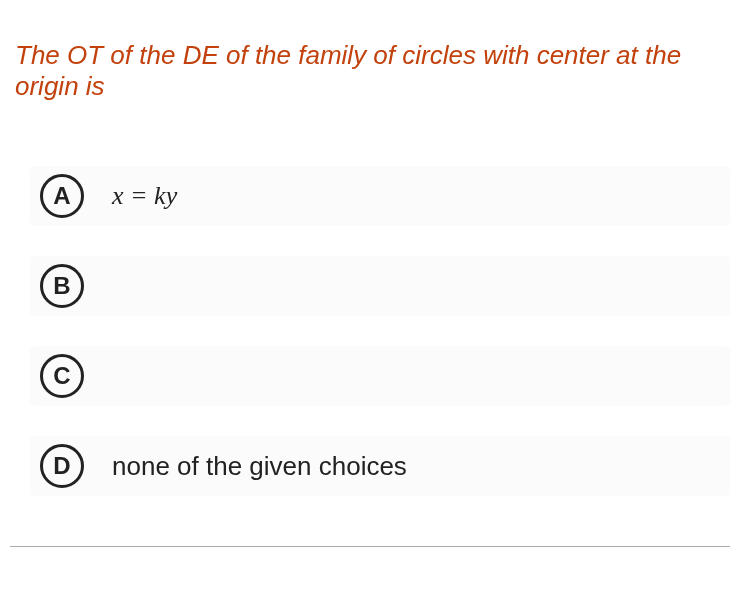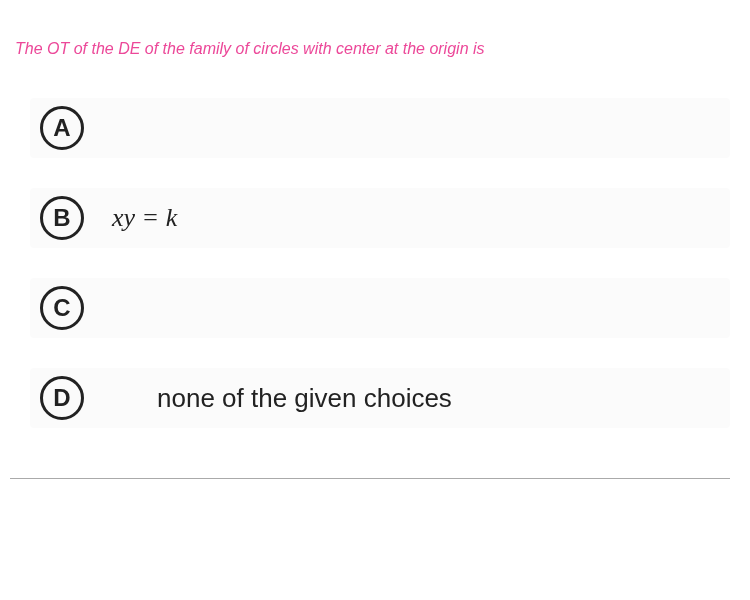--- a/index.html
+++ b/index.html
@@ -9,23 +9,23 @@
     }
     body {
       width: 750px;
       height: 600px;
       background: #ffffff;
       font-family: Arial, Helvetica, sans-serif;
       padding: 40px 20px 20px 10px;
     }
     .question {
       font-style: italic;
-      font-size: 16px;
-      color: #ec4899;
-      margin-bottom: 40px;
+      font-size: 26px;
+      color: #c2410c;
+      margin-bottom: 64px;
       padding-left: 5px;
     }
     .options {
       display: flex;
       flex-direction: column;
       gap: 30px;
       padding-left: 20px;
     }
     .option {
       display: flex;
@@ -49,43 +49,42 @@
       flex-shrink: 0;
     }
     .option-text {
       font-size: 26px;
       color: #222;
       font-style: italic;
       padding: 4px 8px;
     }
     .option-text.plain {
       font-style: normal;
-      margin-left: 45px;
     }
     .option-text.math {
       font-family: 'Times New Roman', serif;
     }
     hr.footer-rule {
       margin-top: 50px;
       border: none;
       border-top: 1px solid #aaa;
     }
   </style>
 </head>
 <body>
 
 <div class="question">The OT of the DE of the family of circles with center at the origin is</div>
 
 <div class="options">
   <div class="option">
     <div class="option-letter">A</div>
+    <div class="option-text math">x = ky</div>
   </div>
   <div class="option">
     <div class="option-letter">B</div>
-    <div class="option-text math">xy = k</div>
   </div>
   <div class="option">
     <div class="option-letter">C</div>
   </div>
   <div class="option">
     <div class="option-letter">D</div>
     <div class="option-text plain">none of the given choices</div>
   </div>
 </div>
 

